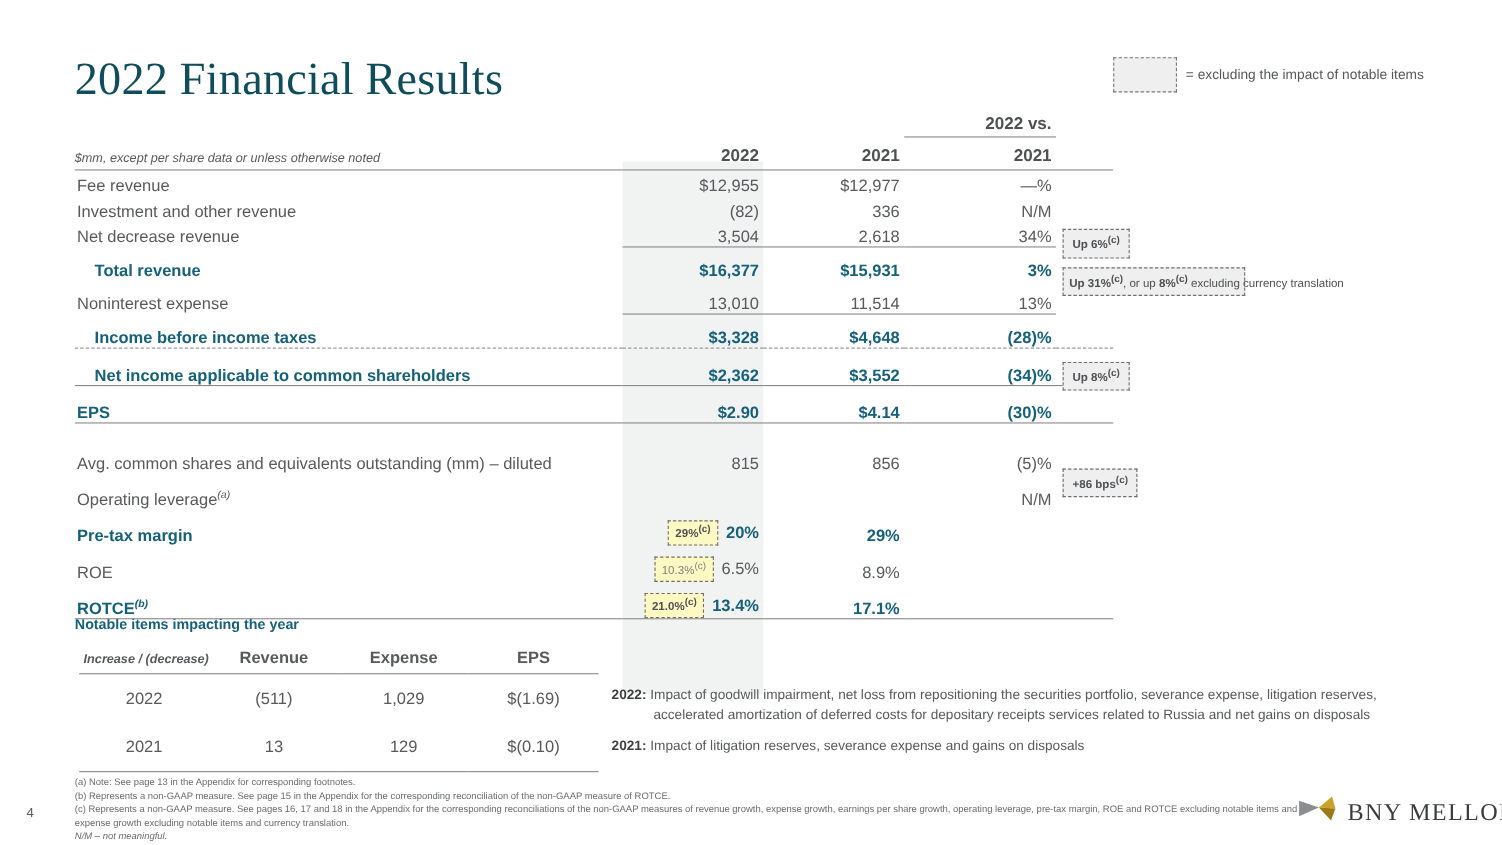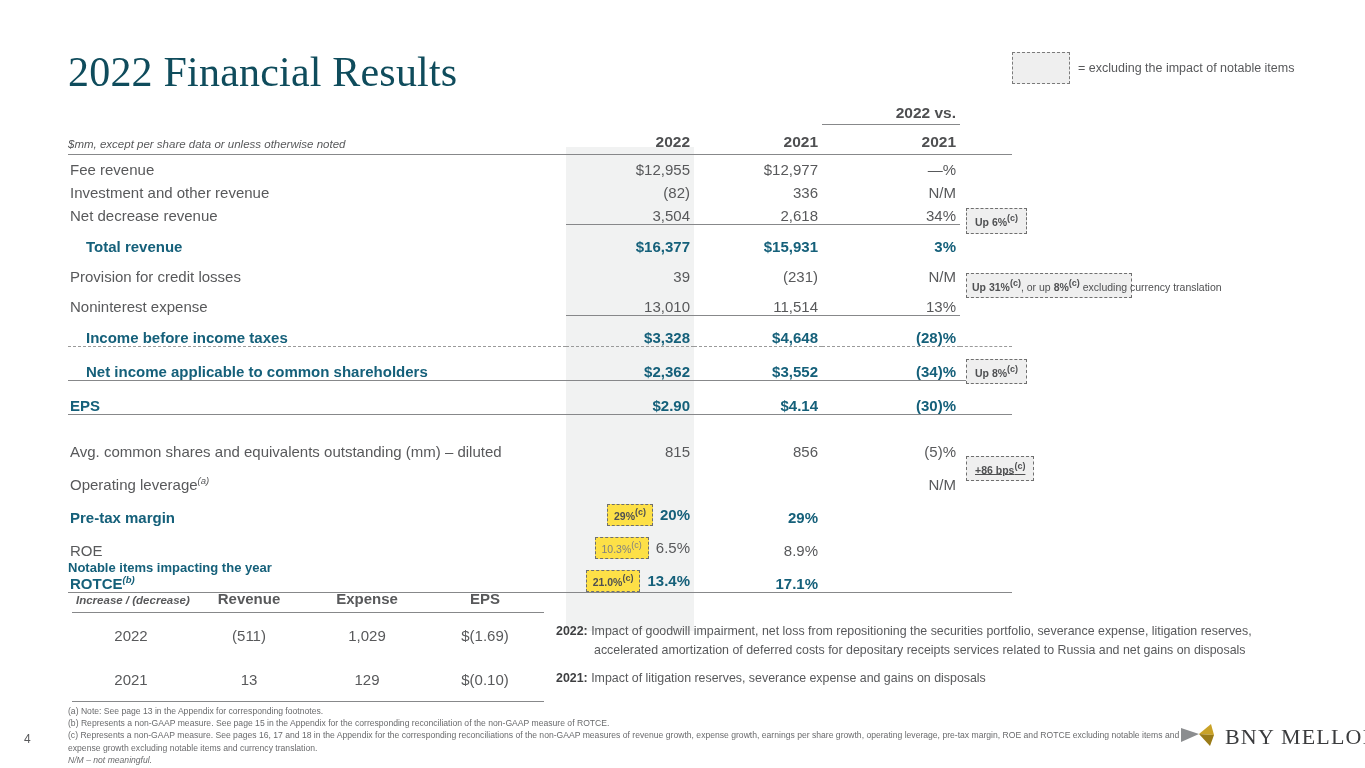--- a/index.html
+++ b/index.html
@@ -73,21 +73,21 @@
     display:inline-block;background:#efefef;border:1.4px dashed #6f6f6f;
     font-size:10.5px;font-weight:bold;color:#4f5052;
     padding:4px 8px;white-space:nowrap;line-height:1.25;text-align:center;
   }
   .callout .light{font-weight:normal;}
   .callout-cell{position:relative;}
   .callout-abs{position:absolute;left:6px;}
 
   
   .minibox{
-    display:inline-block;background:#fde047;border:1.4px dashed #6f6f6f;
+    display:inline-block;background:#fef9c3;border:1.4px dashed #6f6f6f;
     font-size:10.5px;font-weight:bold;color:#4f5052;
     padding:2px 6px;white-space:nowrap;line-height:1.2;
   }
   .minibox.grey{font-weight:normal;color:#7e7f81;}
   .cellwrap{display:flex;align-items:center;justify-content:flex-end;gap:7px;}
 
   
   .notable-head{
     position:absolute;left:68px;top:560px;
     font-size:13px;font-weight:bold;color:#15607a;
@@ -191,27 +191,20 @@
       <tr class="r teal tall">
         <td class="lbl">Total revenue</td>
         <td>$16,377</td>
         <td>$15,931</td>
         <td>3%</td>
         <td class="callout-cell">
           <span class="callout callout-abs" style="top:-16px;"><span>Up 6%</span><span class="supn">(c)</span></span>
         </td>
       </tr>
 
-      <tr class="r tall">
-        <td class="lbl">Provision for credit losses</td>
-        <td>39</td>
-        <td>(231)</td>
-        <td>N/M</td>
-        <td></td>
-      </tr>
 
       <tr class="r sub-line tall">
         <td class="lbl">Noninterest expense</td>
         <td class="num">13,010</td>
         <td class="numv">11,514</td>
         <td class="numv">13%</td>
         <td class="callout-cell">
           <span class="callout callout-abs" style="top:-12px;width:154px;padding:4px 5px;">
             <span>Up 31%</span><span class="supn">(c)</span><span class="light">, or up </span><span>8%</span><span class="supn">(c)</span><span class="light"> excluding currency translation</span>
           </span>
@@ -255,21 +248,21 @@
         <td style="padding-top:12px;">(5)%</td>
         <td></td>
       </tr>
 
       <tr class="r taller">
         <td class="lbl"><span>Operating leverage</span><span class="sup">(a)</span></td>
         <td></td>
         <td></td>
         <td>N/M</td>
         <td class="callout-cell">
-          <span class="callout callout-abs" style="top:-4px;text-decoration:underline;"><span>+86 bps</span><span class="supn">(c)</span></span>
+          <span class="callout callout-abs" style="top:-4px;"><span>+86 bps</span><span class="supn">(c)</span></span>
         </td>
       </tr>
 
       <tr class="r teal nopad taller">
         <td class="lbl">Pre-tax margin</td>
         <td>
           <span class="cellwrap">
             <span class="minibox"><span>29%</span><span class="supn">(c)</span></span>
             <span>20%</span>
           </span>

